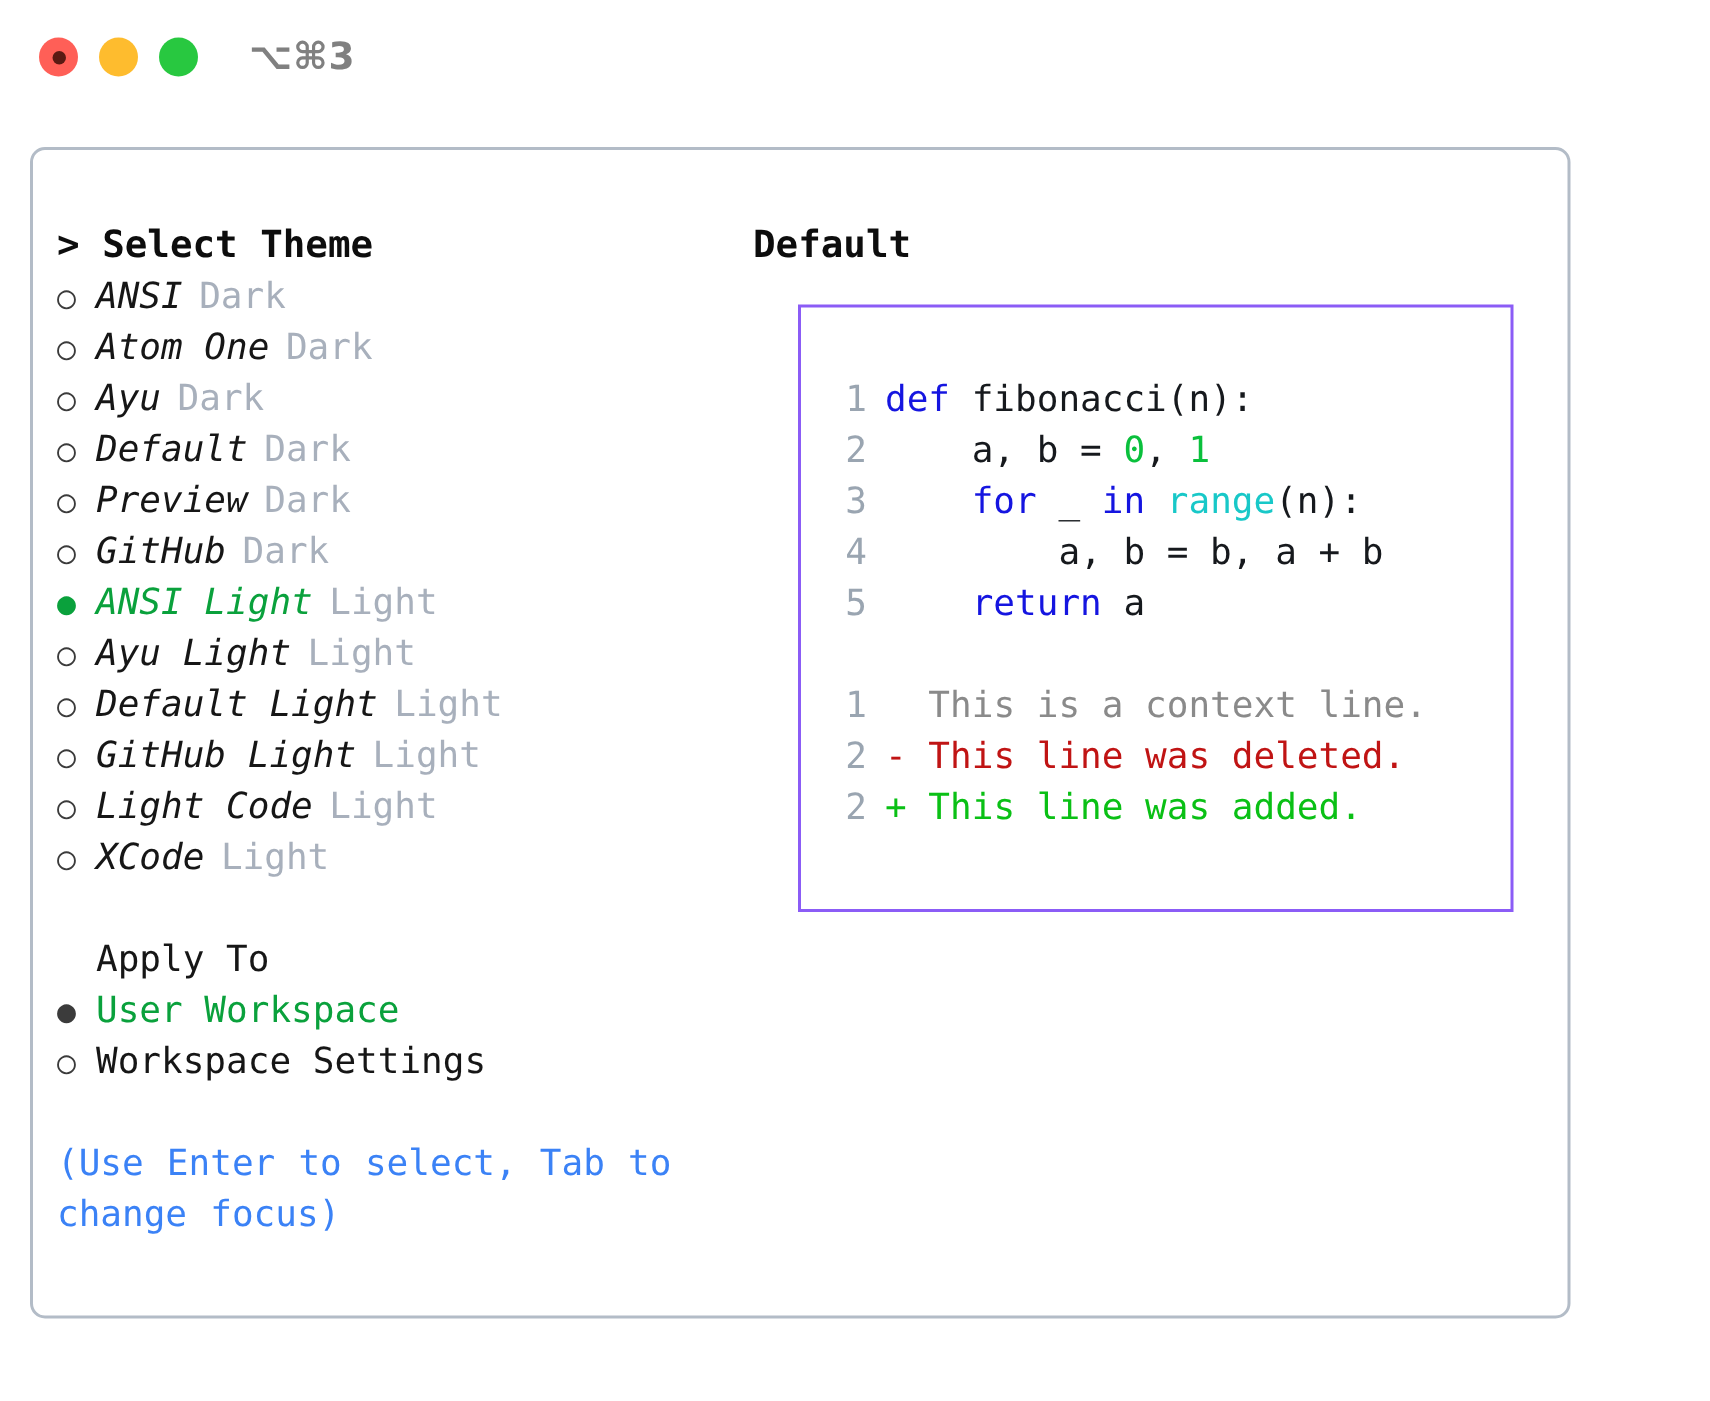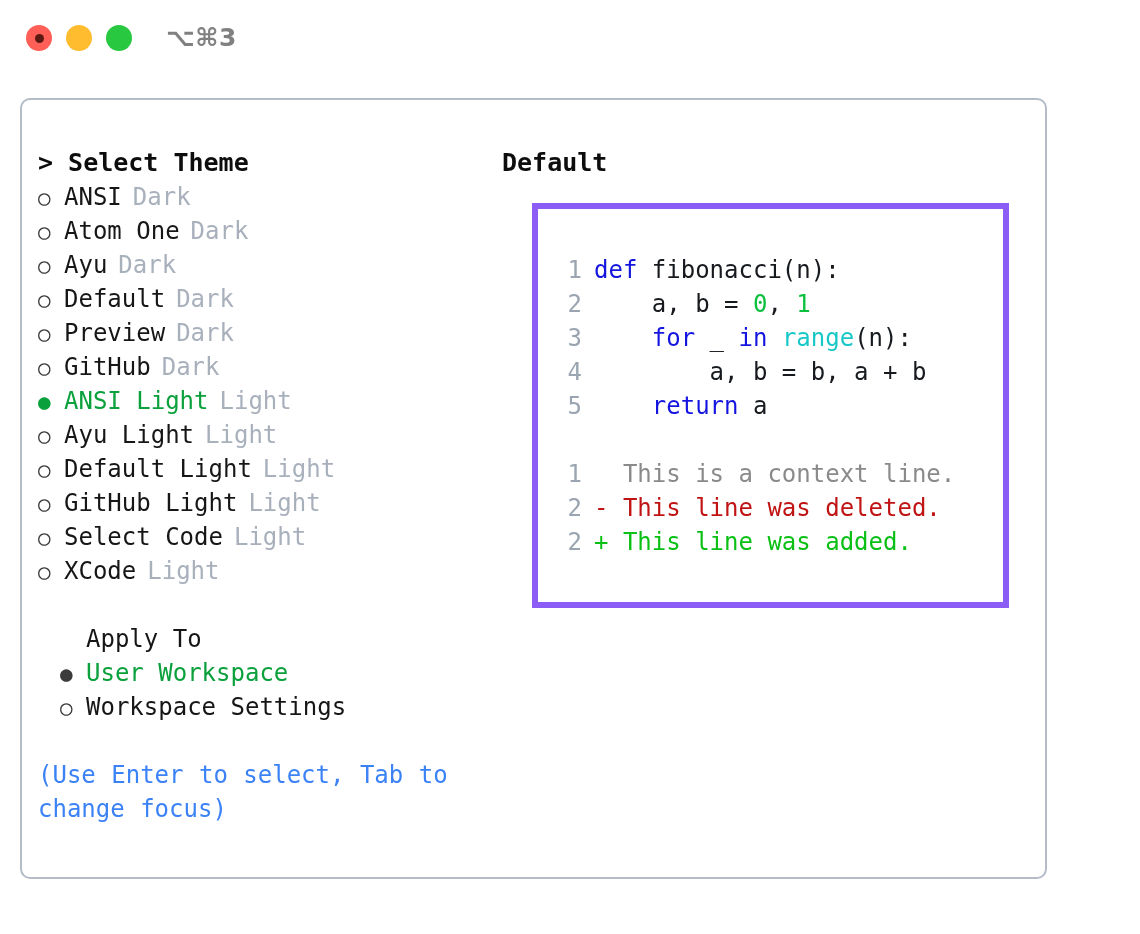--- a/index.html
+++ b/index.html
@@ -124,29 +124,29 @@
   }
   .bullet {
     display: inline-block;
     width: 26px;
     flex: 0 0 26px;
     font-size: 21px;
     color: #3b3b3b;
     line-height: 34px;
   }
   .theme-row.selected .bullet { color: #0aa13c; }
-  .theme-name { color: #161616; }
+  .theme-name { color: #161616; font-style: italic; }
   .theme-row.selected .theme-name { color: #0aa13c; }
   .theme-cat {
     color: #a8b0bc;
     margin-left: 11px;
   }
 
   
-  #apply-section { margin-top: 34px; margin-left: 22px; }
+  #apply-section { margin-top: 34px; }
   .apply-heading {
     font-size: 24px;
     color: #161616;
     line-height: 34px;
     padding-left: 26px;
     white-space: pre;
   }
   .apply-row {
     display: flex;
     align-items: baseline;
@@ -170,21 +170,21 @@
   }
 
   
   #preview-box {
     position: absolute;
     left: 30px;
     top: 57px;
     width: 477px;
     height: 405px;
     box-sizing: border-box;
-    border: 6px solid #8b5cf6;
+    border: 2px solid #8b5cf6;
     background: #ffffff;
   }
   #code-area {
     position: absolute;
     left: 18px;
     top: 44px;
     font-size: 24px;
     line-height: 34px;
     white-space: pre;
   }
@@ -229,21 +229,21 @@
           <div class="theme-row"><span class="bullet">○</span><span class="theme-name">ANSI</span><span class="theme-cat">Dark</span></div>
           <div class="theme-row"><span class="bullet">○</span><span class="theme-name">Atom One</span><span class="theme-cat">Dark</span></div>
           <div class="theme-row"><span class="bullet">○</span><span class="theme-name">Ayu</span><span class="theme-cat">Dark</span></div>
           <div class="theme-row"><span class="bullet">○</span><span class="theme-name">Default</span><span class="theme-cat">Dark</span></div>
           <div class="theme-row"><span class="bullet">○</span><span class="theme-name">Preview</span><span class="theme-cat">Dark</span></div>
           <div class="theme-row"><span class="bullet">○</span><span class="theme-name">GitHub</span><span class="theme-cat">Dark</span></div>
           <div class="theme-row selected"><span class="bullet">●</span><span class="theme-name">ANSI Light</span><span class="theme-cat">Light</span></div>
           <div class="theme-row"><span class="bullet">○</span><span class="theme-name">Ayu Light</span><span class="theme-cat">Light</span></div>
           <div class="theme-row"><span class="bullet">○</span><span class="theme-name">Default Light</span><span class="theme-cat">Light</span></div>
           <div class="theme-row"><span class="bullet">○</span><span class="theme-name">GitHub Light</span><span class="theme-cat">Light</span></div>
-          <div class="theme-row"><span class="bullet">○</span><span class="theme-name">Select Code</span><span class="theme-cat">Light</span></div>
+          <div class="theme-row"><span class="bullet">○</span><span class="theme-name">Light Code</span><span class="theme-cat">Light</span></div>
           <div class="theme-row"><span class="bullet">○</span><span class="theme-name">XCode</span><span class="theme-cat">Light</span></div>
         </div>
 
       <div id="apply-section">
         <div class="apply-heading">Apply To</div>
         <div id="apply-list">
             <div class="apply-row selected"><span class="bullet">●</span><span class="apply-label">User Workspace</span></div>
             <div class="apply-row"><span class="bullet">○</span><span class="apply-label">Workspace Settings</span></div>
           </div>
       </div>

